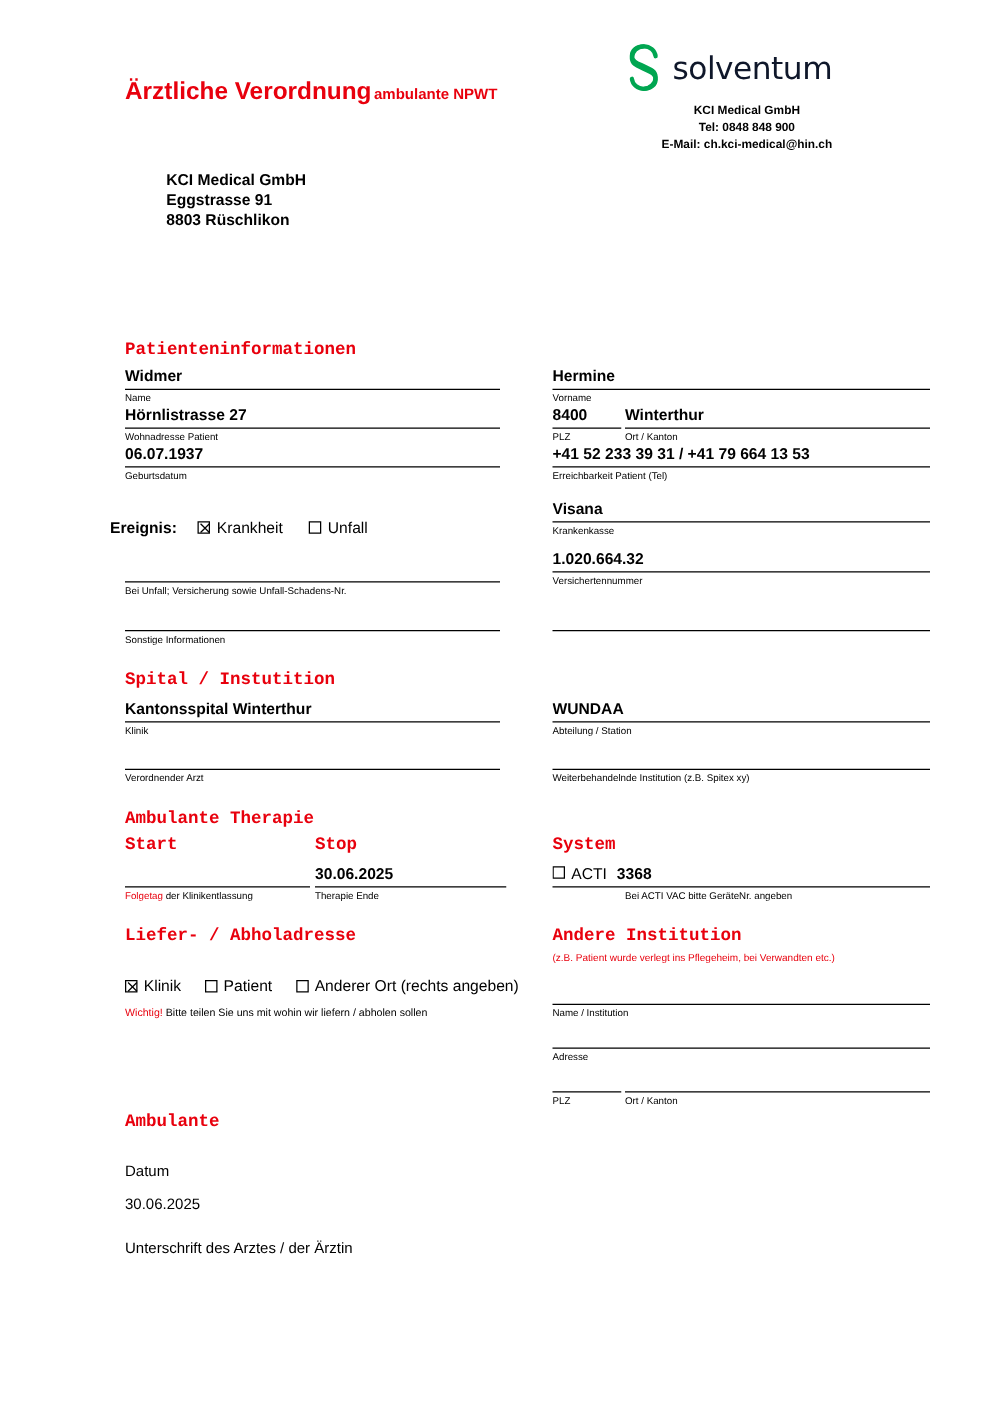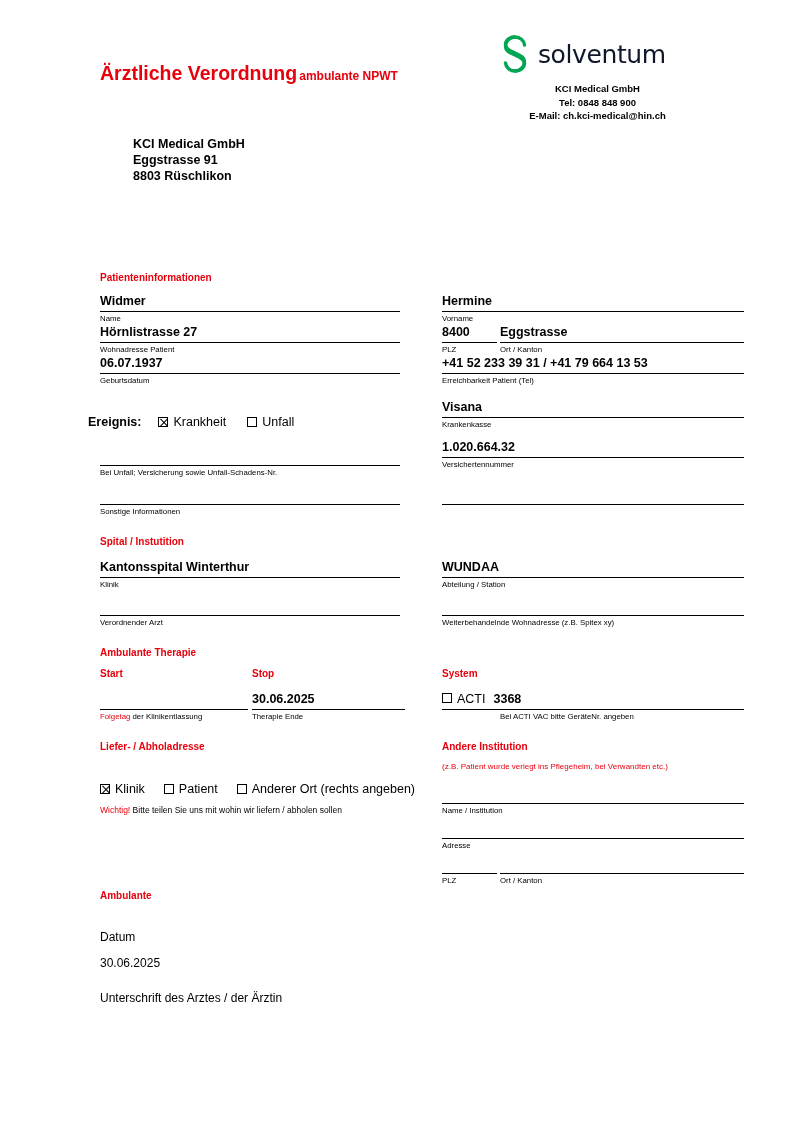--- a/index.html
+++ b/index.html
@@ -78,23 +78,24 @@
     left: 133px;
     top: 136px;
     font-size: 12.5px;
     font-weight: bold;
     line-height: 16px;
   }
 
   
   .sec-head {
     position: absolute;
-    font-size: 10px;
-    font-weight: bold;
-    color: #e8000d;
+    font-size: 14px;
+    font-weight: bold;
+    color: #e8000d;
+    font-family: Liberation Mono, monospace;
   }
 
   
   .field {
     position: absolute;
     box-sizing: border-box;
   }
   .field .val {
     font-size: 12.5px;
     font-weight: bold;
@@ -248,21 +249,21 @@
     <div class="lbl">Vorname</div>
   </div>
 
   <div class="field" style="left:442px; top:325px; width:55px;">
     <div class="val">8400</div>
     <div class="rule"></div>
     <div class="lbl">PLZ</div>
   </div>
 
   <div class="field" style="left:500px; top:325px; width:244px;">
-    <div class="val">Eggstrasse</div>
+    <div class="val">Winterthur</div>
     <div class="rule"></div>
     <div class="lbl">Ort / Kanton</div>
   </div>
 
   <div class="field" style="left:442px; top:356px; width:302px;">
     <div class="val">+41 52 233 39 31 / +41 79 664 13 53</div>
     <div class="rule"></div>
     <div class="lbl">Erreichbarkeit Patient (Tel)</div>
   </div>
 
@@ -299,21 +300,21 @@
 
   <div class="field" style="left:442px; top:560px; width:302px;">
     <div class="val">WUNDAA</div>
     <div class="rule"></div>
     <div class="lbl">Abteilung / Station</div>
   </div>
 
   <div class="field" style="left:442px; top:598px; width:302px;">
     <div class="val"></div>
     <div class="rule"></div>
-    <div class="lbl">Weiterbehandelnde Wohnadresse (z.B. Spitex xy)</div>
+    <div class="lbl">Weiterbehandelnde Institution (z.B. Spitex xy)</div>
   </div>
 
   <div class="sec-head" style="left:100px; top:647px;">Ambulante Therapie</div>
   <div class="sec-head" style="left:100px; top:668px;">Start</div>
   <div class="sec-head" style="left:252px; top:668px;">Stop</div>
   <div class="sec-head" style="left:442px; top:668px;">System</div>
 
   <div class="field" style="left:100px; top:692px; width:148px;">
     <div class="val"></div>
     <div class="rule"></div>

